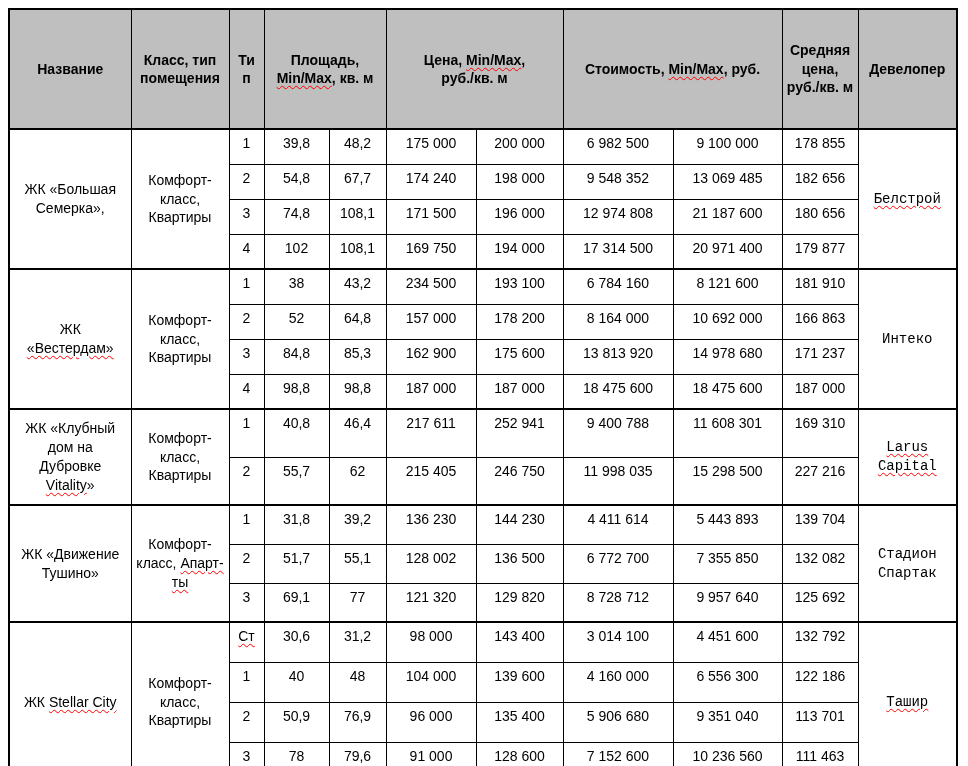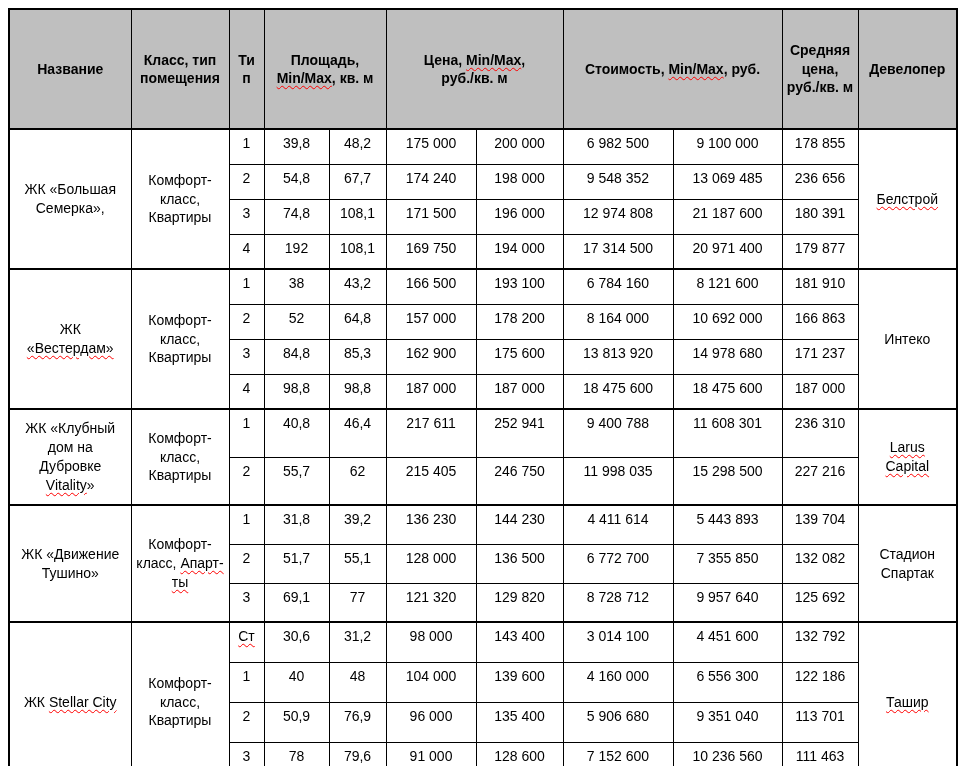--- a/index.html
+++ b/index.html
@@ -12,21 +12,21 @@
   }
   th,td{border:1px solid #000;text-align:center;overflow:hidden;}
   thead th{
     background:#bfbfbf;font-weight:bold;height:90px;vertical-align:middle;
     border-bottom:2px solid #000;line-height:1.32;padding:2px 3px;
   }
   thead th.th-type{word-break:break-all;padding:14px 6px;}
   tbody td{vertical-align:top;padding:4px 3px 2px 3px;line-height:1.3;white-space:nowrap;}
   td.name-cell{font-weight:normal;vertical-align:middle;white-space:normal;padding:2px 8px;line-height:1.35;}
   td.class-cell{vertical-align:middle;white-space:normal;padding:2px 4px;line-height:1.35;}
-  td.dev-cell{vertical-align:middle;white-space:normal;padding:2px 14px;line-height:1.35;}
+  td.dev-cell{vertical-align:middle;white-space:normal;padding:2px 14px;line-height:1.35;font-family:Liberation Mono, monospace;}
   tr.block-start td{border-top:2px solid #000;}
   tr.b0{height:35px;} tr.b1{height:35px;} tr.b2{height:48px;} tr.b3{height:39px;} tr.b4{height:40px;}
   .sq{
     text-decoration:underline;
     text-decoration-style:wavy;
     text-decoration-color:#ff0000;
     text-decoration-thickness:1px;
     text-underline-offset:2px;
   }
 </style>
@@ -75,49 +75,49 @@
           <td class="dev-cell" rowspan="4"><span class="sq">Белстрой</span></td>
         </tr>
         <tr class="b0">
           <td><span>2</span></td>
           <td>54,8</td>
           <td>67,7</td>
           <td>174 240</td>
           <td>198 000</td>
           <td>9 548 352</td>
           <td>13 069 485</td>
-          <td>236 656</td>
+          <td>182 656</td>
         </tr>
         <tr class="b0">
           <td><span>3</span></td>
           <td>74,8</td>
           <td>108,1</td>
           <td>171 500</td>
           <td>196 000</td>
           <td>12 974 808</td>
           <td>21 187 600</td>
-          <td>180 391</td>
+          <td>180 656</td>
         </tr>
         <tr class="b0">
           <td><span>4</span></td>
-          <td>192</td>
+          <td>102</td>
           <td>108,1</td>
           <td>169 750</td>
           <td>194 000</td>
           <td>17 314 500</td>
           <td>20 971 400</td>
           <td>179 877</td>
         </tr>
         <tr class="b1 block-start">
           <td class="name-cell" rowspan="4"><span>ЖК </span><span class="sq">«Вестердам»</span></td>
           <td class="class-cell" rowspan="4"><span>Комфорт-класс, Квартиры</span></td>
           <td><span>1</span></td>
           <td>38</td>
           <td>43,2</td>
-          <td>166 500</td>
+          <td>234 500</td>
           <td>193 100</td>
           <td>6 784 160</td>
           <td>8 121 600</td>
           <td>181 910</td>
           <td class="dev-cell" rowspan="4"><span>Интеко</span></td>
         </tr>
         <tr class="b1">
           <td><span>2</span></td>
           <td>52</td>
           <td>64,8</td>
@@ -150,21 +150,21 @@
         <tr class="b2 block-start">
           <td class="name-cell" rowspan="2"><span>ЖК «Клубный дом на Дубровке </span><span class="sq">Vitality</span><span>»</span></td>
           <td class="class-cell" rowspan="2"><span>Комфорт-класс, Квартиры</span></td>
           <td><span>1</span></td>
           <td>40,8</td>
           <td>46,4</td>
           <td>217 611</td>
           <td>252 941</td>
           <td>9 400 788</td>
           <td>11 608 301</td>
-          <td>236 310</td>
+          <td>169 310</td>
           <td class="dev-cell" rowspan="2"><span class="sq">Larus Capital</span></td>
         </tr>
         <tr class="b2">
           <td><span>2</span></td>
           <td>55,7</td>
           <td>62</td>
           <td>215 405</td>
           <td>246 750</td>
           <td>11 998 035</td>
           <td>15 298 500</td>
@@ -180,21 +180,21 @@
           <td>144 230</td>
           <td>4 411 614</td>
           <td>5 443 893</td>
           <td>139 704</td>
           <td class="dev-cell" rowspan="3"><span>Стадион Спартак</span></td>
         </tr>
         <tr class="b3">
           <td><span>2</span></td>
           <td>51,7</td>
           <td>55,1</td>
-          <td>128 000</td>
+          <td>128 002</td>
           <td>136 500</td>
           <td>6 772 700</td>
           <td>7 355 850</td>
           <td>132 082</td>
         </tr>
         <tr class="b3">
           <td><span>3</span></td>
           <td>69,1</td>
           <td>77</td>
           <td>121 320</td>

